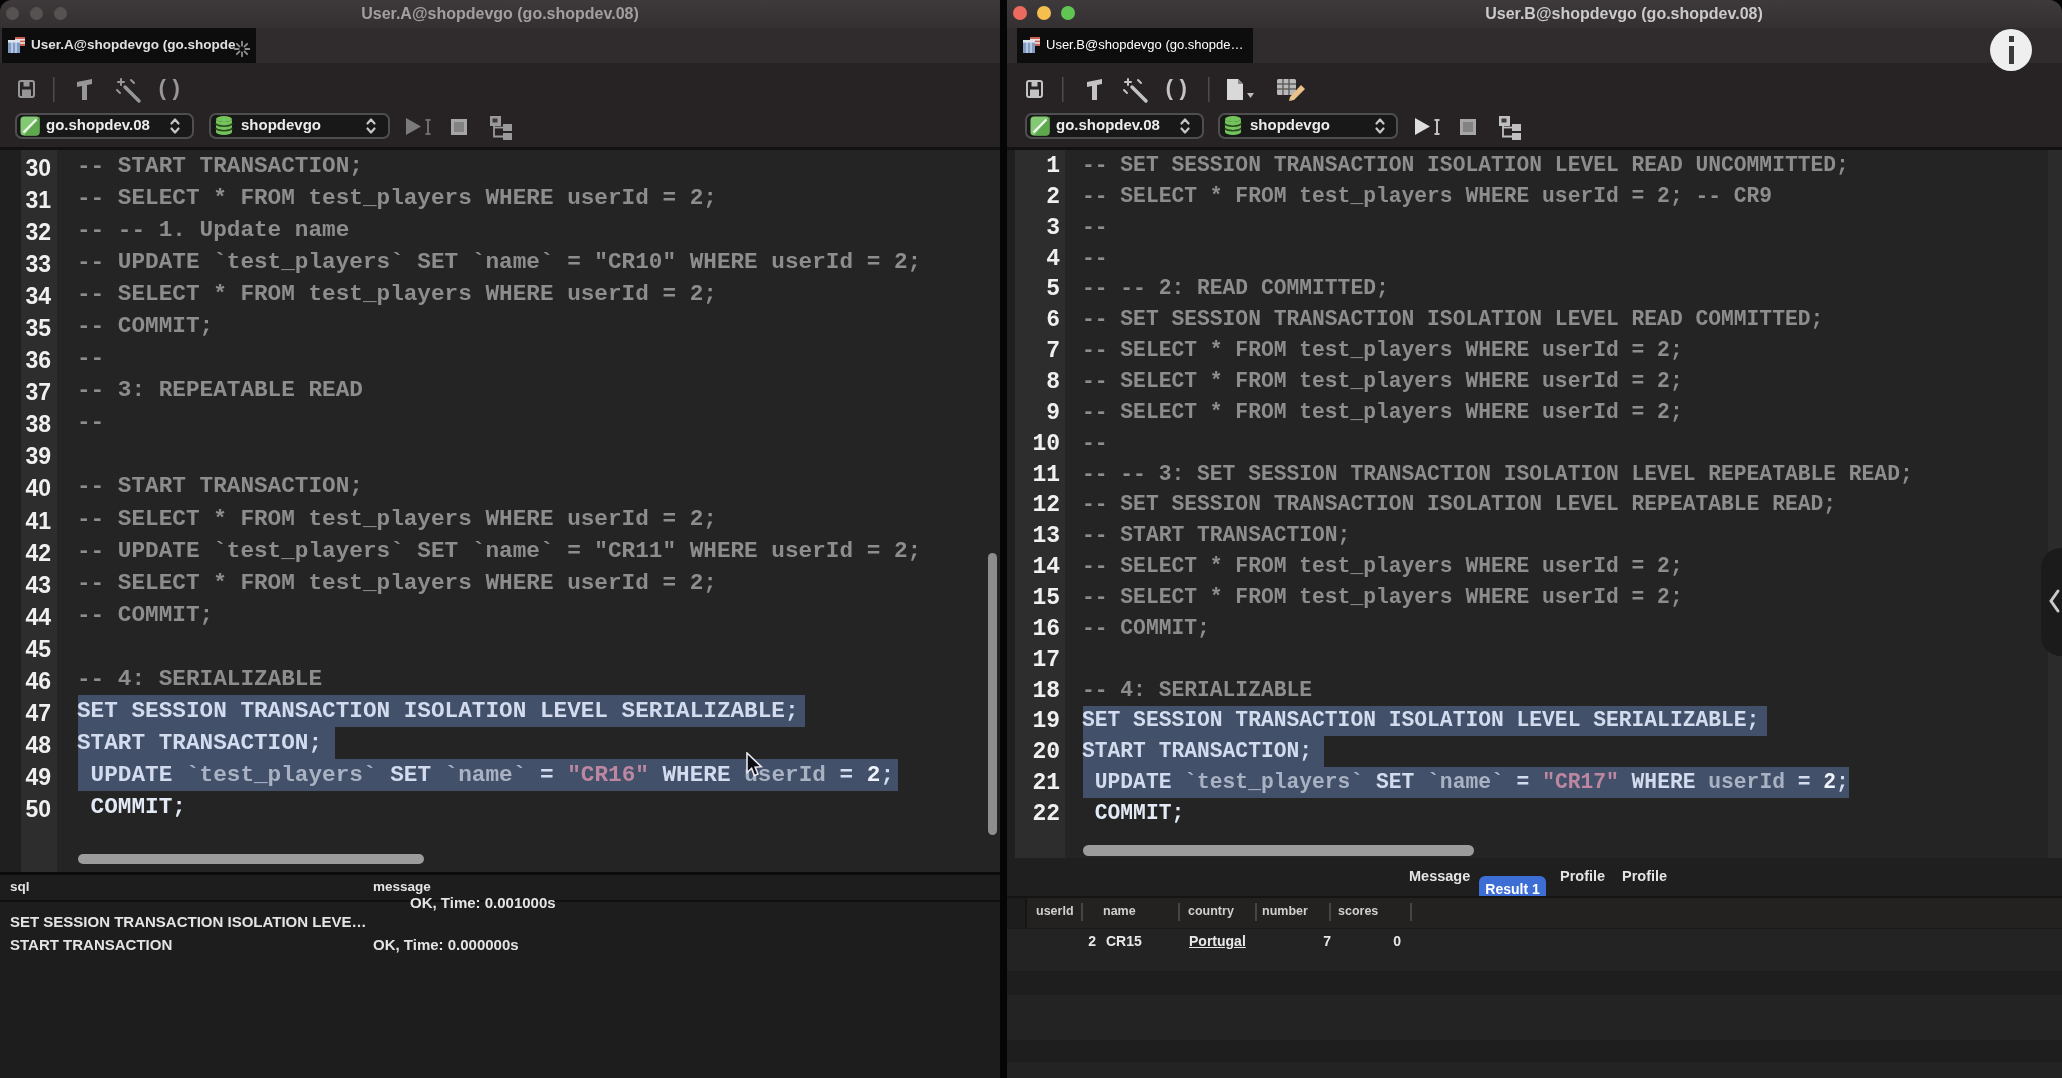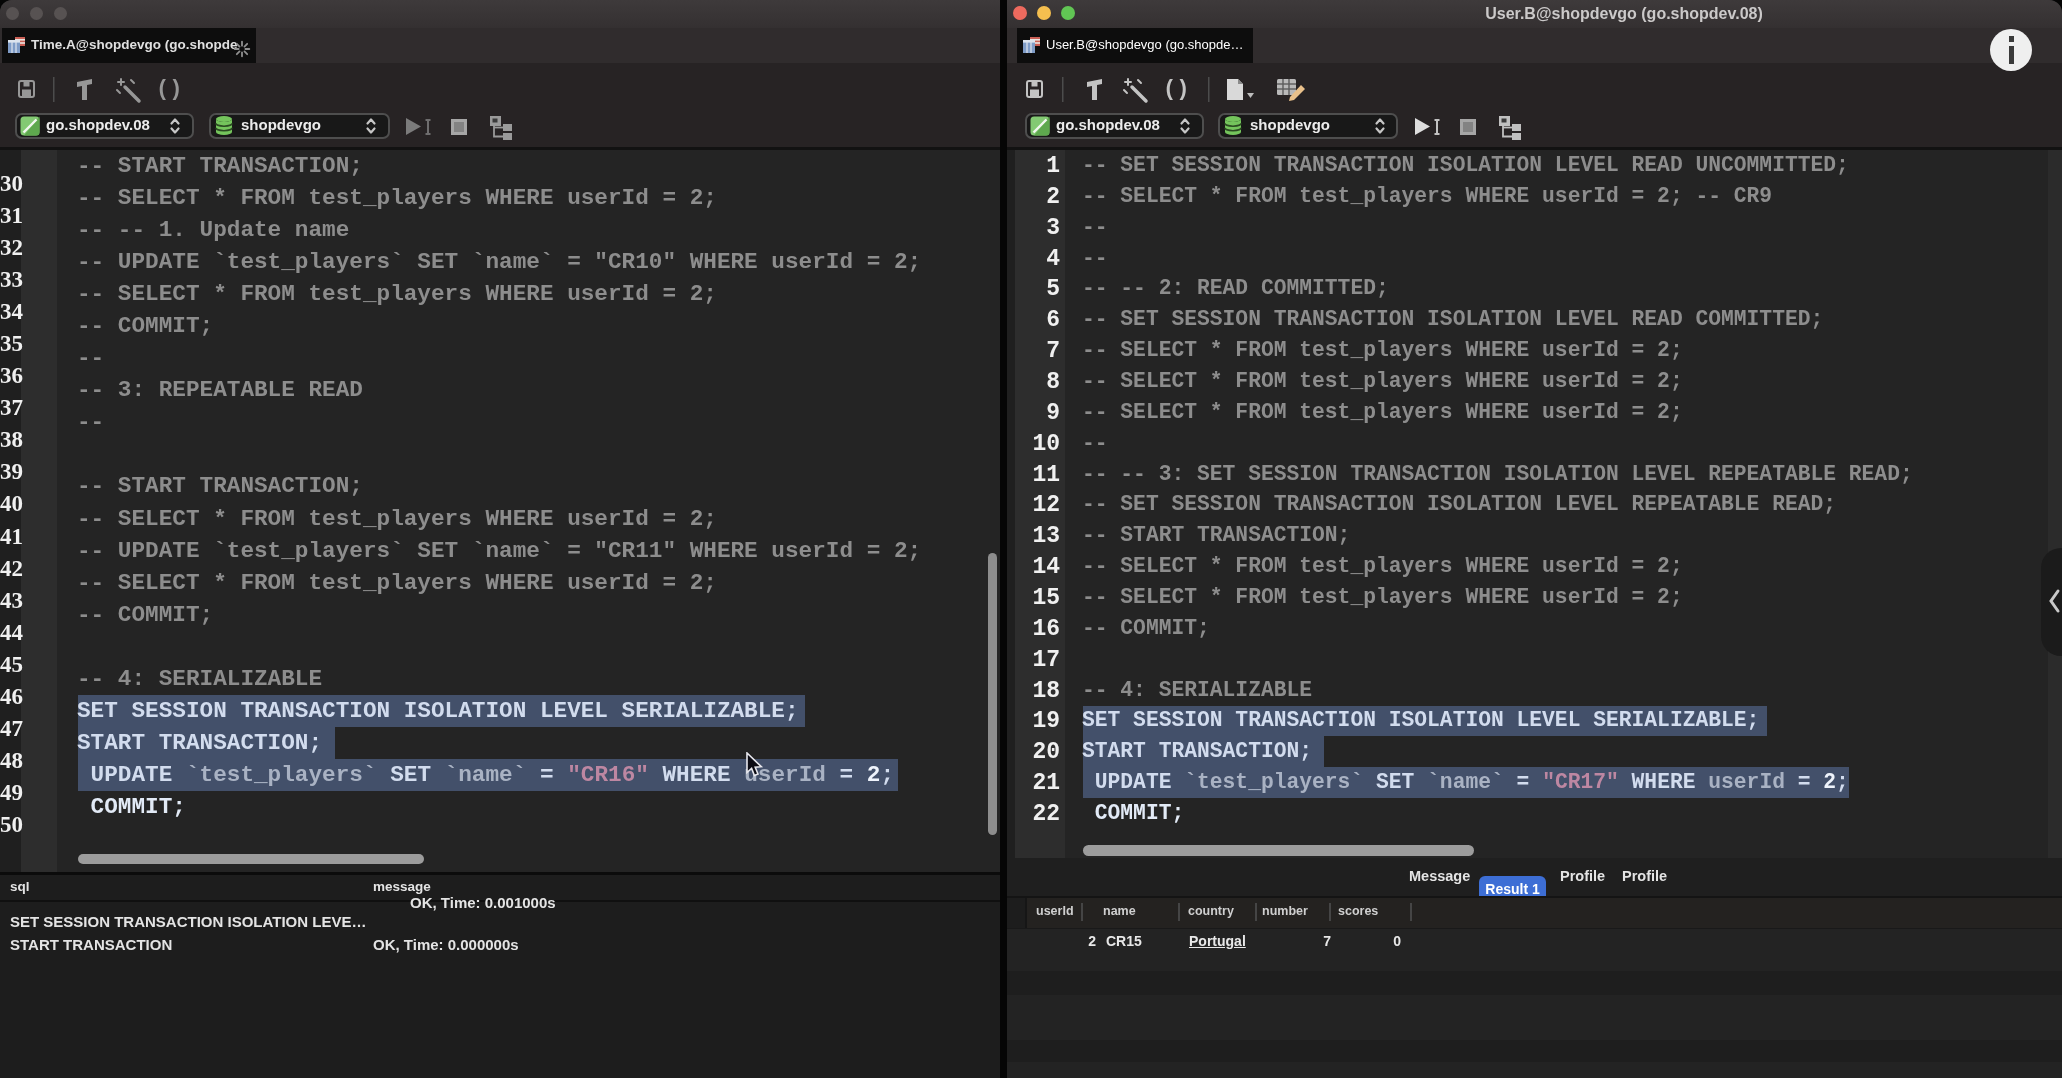--- a/index.html
+++ b/index.html
@@ -10,22 +10,22 @@
 .titlebar{background:linear-gradient(#3e3a3b,#343031);}
 .tabbar{background:#302c2d;}
 .toolbar{background:#272324;}
 .tab{background:#0d0d0d;}
 .tl{border-radius:50%;}
 
 .codeL{font-family:"Liberation Mono",monospace;font-size:22.7px;line-height:32.05px;
   font-weight:bold;white-space:pre;color:#8d8d8d;}
 .codeR{font-family:"Liberation Mono",monospace;font-size:21.3px;line-height:30.86px;
   font-weight:bold;white-space:pre;color:#8d8d8d;}
-.gutL{font-family:Liberation Serif, serif;font-size:23px;line-height:32.05px;
-  font-weight:bold;color:#f0f0f0;white-space:pre;margin-top:16px;}
+.gutL{font-family:Liberation Sans, sans-serif;font-size:23px;line-height:32.05px;
+  font-weight:bold;color:#f0f0f0;text-align:right;white-space:pre;}
 .gutR{font-family:"Liberation Mono",monospace;font-size:23px;line-height:30.86px;
   font-weight:bold;color:#f0f0f0;text-align:right;white-space:pre;}
 .k{color:#e2eaf6;}
 .hk{color:#d2dcee;}
 .hid{color:#a9b2c3;}
 .str{color:#bd87a2;}
 .num{color:#eef3fb;}
 .hl{position:absolute;background:#43506a;}
 
 .dd{position:absolute;height:22px;background:#181818;border:2px solid #4e4e4e;border-radius:7px;}
@@ -35,32 +35,33 @@
 </style>
 </head>
 <body>
 <div id="screen">
 
 <div class="abs" id="winL" style="left:0;top:0;width:1000px;height:1078px;background:#242424;border-top-left-radius:12px;overflow:hidden;">
   <div class="abs titlebar" style="left:0;top:0;width:1000px;height:28px;"></div>
   <div class="abs tl" style="left:6px;top:7px;width:13px;height:13px;background:#575252;"></div>
   <div class="abs tl" style="left:30px;top:7px;width:13px;height:13px;background:#575252;"></div>
   <div class="abs tl" style="left:54px;top:7px;width:13px;height:13px;background:#575252;"></div>
+  <div class="abs" style="left:0;top:5px;width:1000px;text-align:center;font-size:16px;font-weight:bold;color:#a39fa0;">User.A@shopdevgo (go.shopdev.08)</div>
   <div class="abs tabbar" style="left:0;top:28px;width:1000px;height:35px;"></div>
   <div class="abs tab" style="left:2px;top:28px;width:254px;height:35px;"></div>
   <svg class="abs" style="left:7px;top:36px;" width="19" height="19" viewBox="0 0 19 19">
     <rect x="8" y="1" width="10" height="9" fill="#c95f55"></rect>
     <rect x="8" y="3" width="10" height="1.6" fill="#e8e4e0"></rect>
     <rect x="8" y="6.2" width="10" height="1.6" fill="#e8e4e0"></rect>
     <rect x="1" y="4" width="12" height="13" fill="#7f9cc7"></rect>
     <rect x="1" y="4" width="12" height="2.6" fill="#dde4ee"></rect>
     <line x1="5" y1="6" x2="5" y2="17" stroke="#d7dfeb" stroke-width="1.3"></line>
     <line x1="9" y1="6" x2="9" y2="17" stroke="#d7dfeb" stroke-width="1.3"></line>
   </svg>
-  <div class="abs" style="left:31px;top:37px;font-size:13.5px;font-weight:bold;color:#e0e0e0;">Time.A@shopdevgo (go.shopde</div>
+  <div class="abs" style="left:31px;top:37px;font-size:13.5px;font-weight:bold;color:#e0e0e0;">User.A@shopdevgo (go.shopde</div>
   <svg class="abs" style="left:233px;top:40px;" width="18" height="18" viewBox="0 0 16 16">
     <g stroke="#909090" stroke-width="1.6" stroke-linecap="round">
       <line x1="8" y1="1.5" x2="8" y2="5"></line>
           <line x1="8" y1="11" x2="8" y2="14.5"></line>
       <line x1="1.5" y1="8" x2="5" y2="8"></line>
           <line x1="11" y1="8" x2="14.5" y2="8"></line>
       <line x1="3.4" y1="3.4" x2="5.8" y2="5.8"></line>
           <line x1="10.2" y1="10.2" x2="12.6" y2="12.6"></line>
       <line x1="12.6" y1="3.4" x2="10.2" y2="5.8"></line>
           <line x1="3.4" y1="12.6" x2="5.8" y2="10.2"></line>

